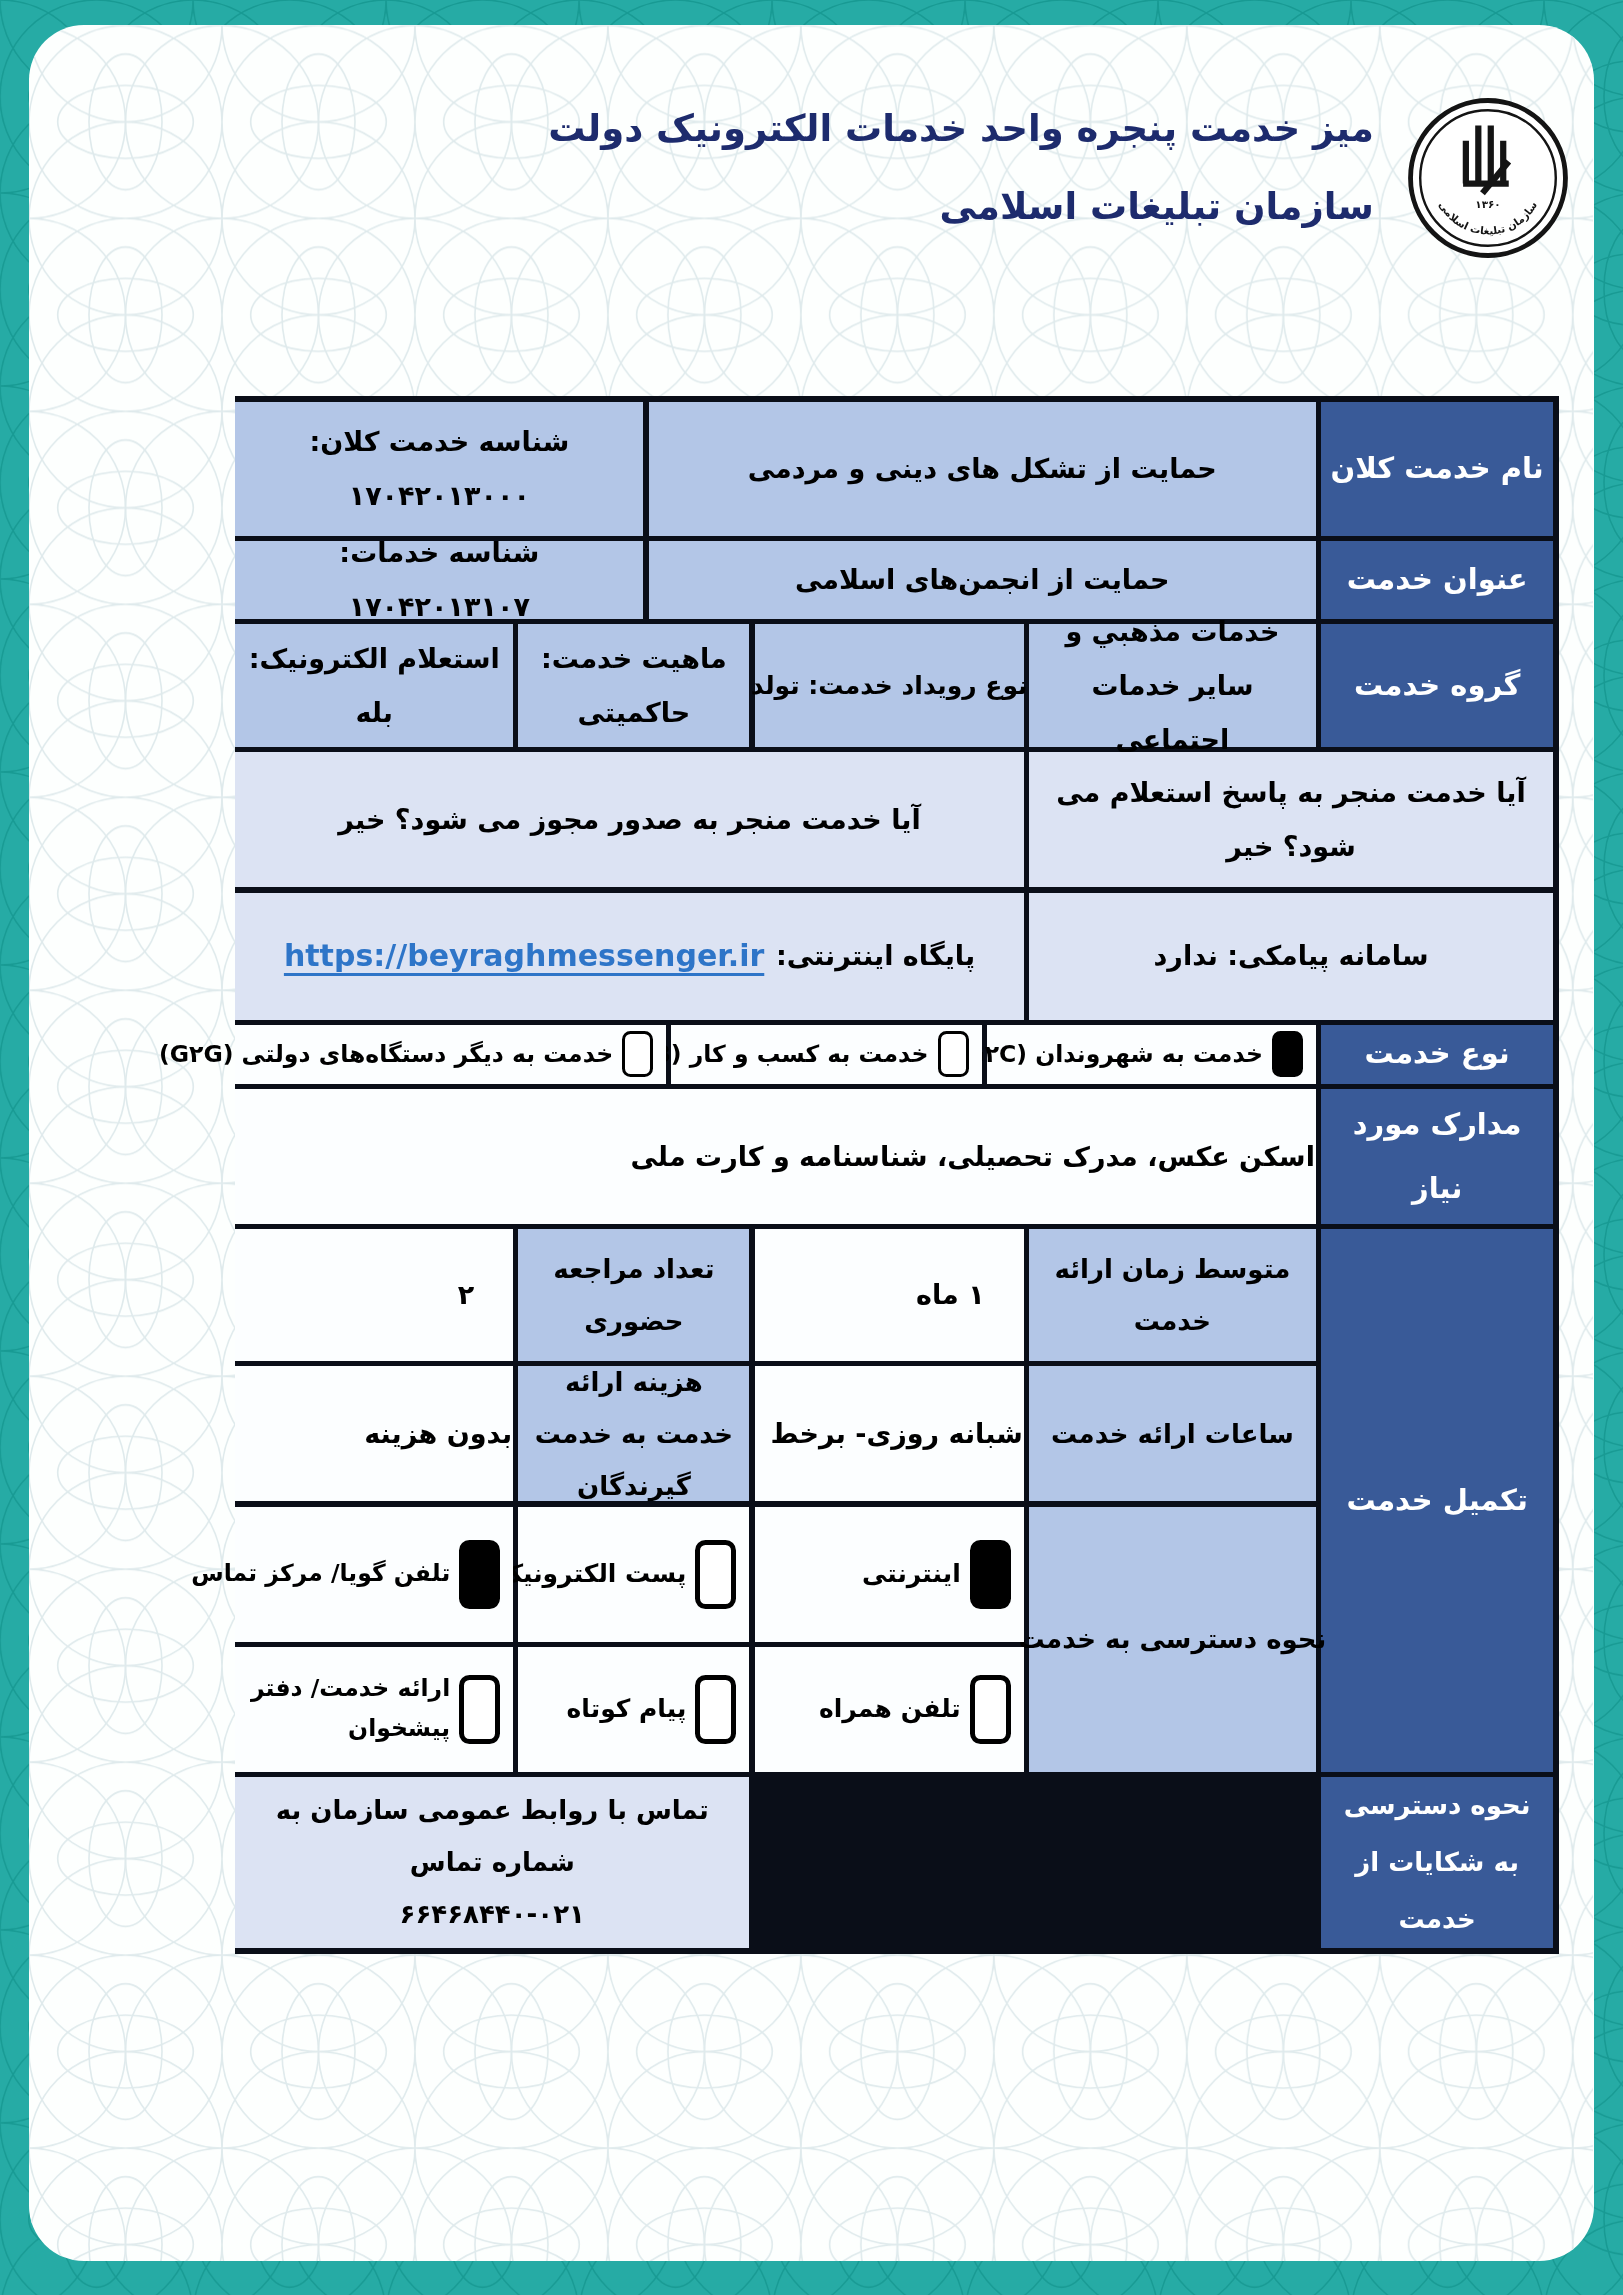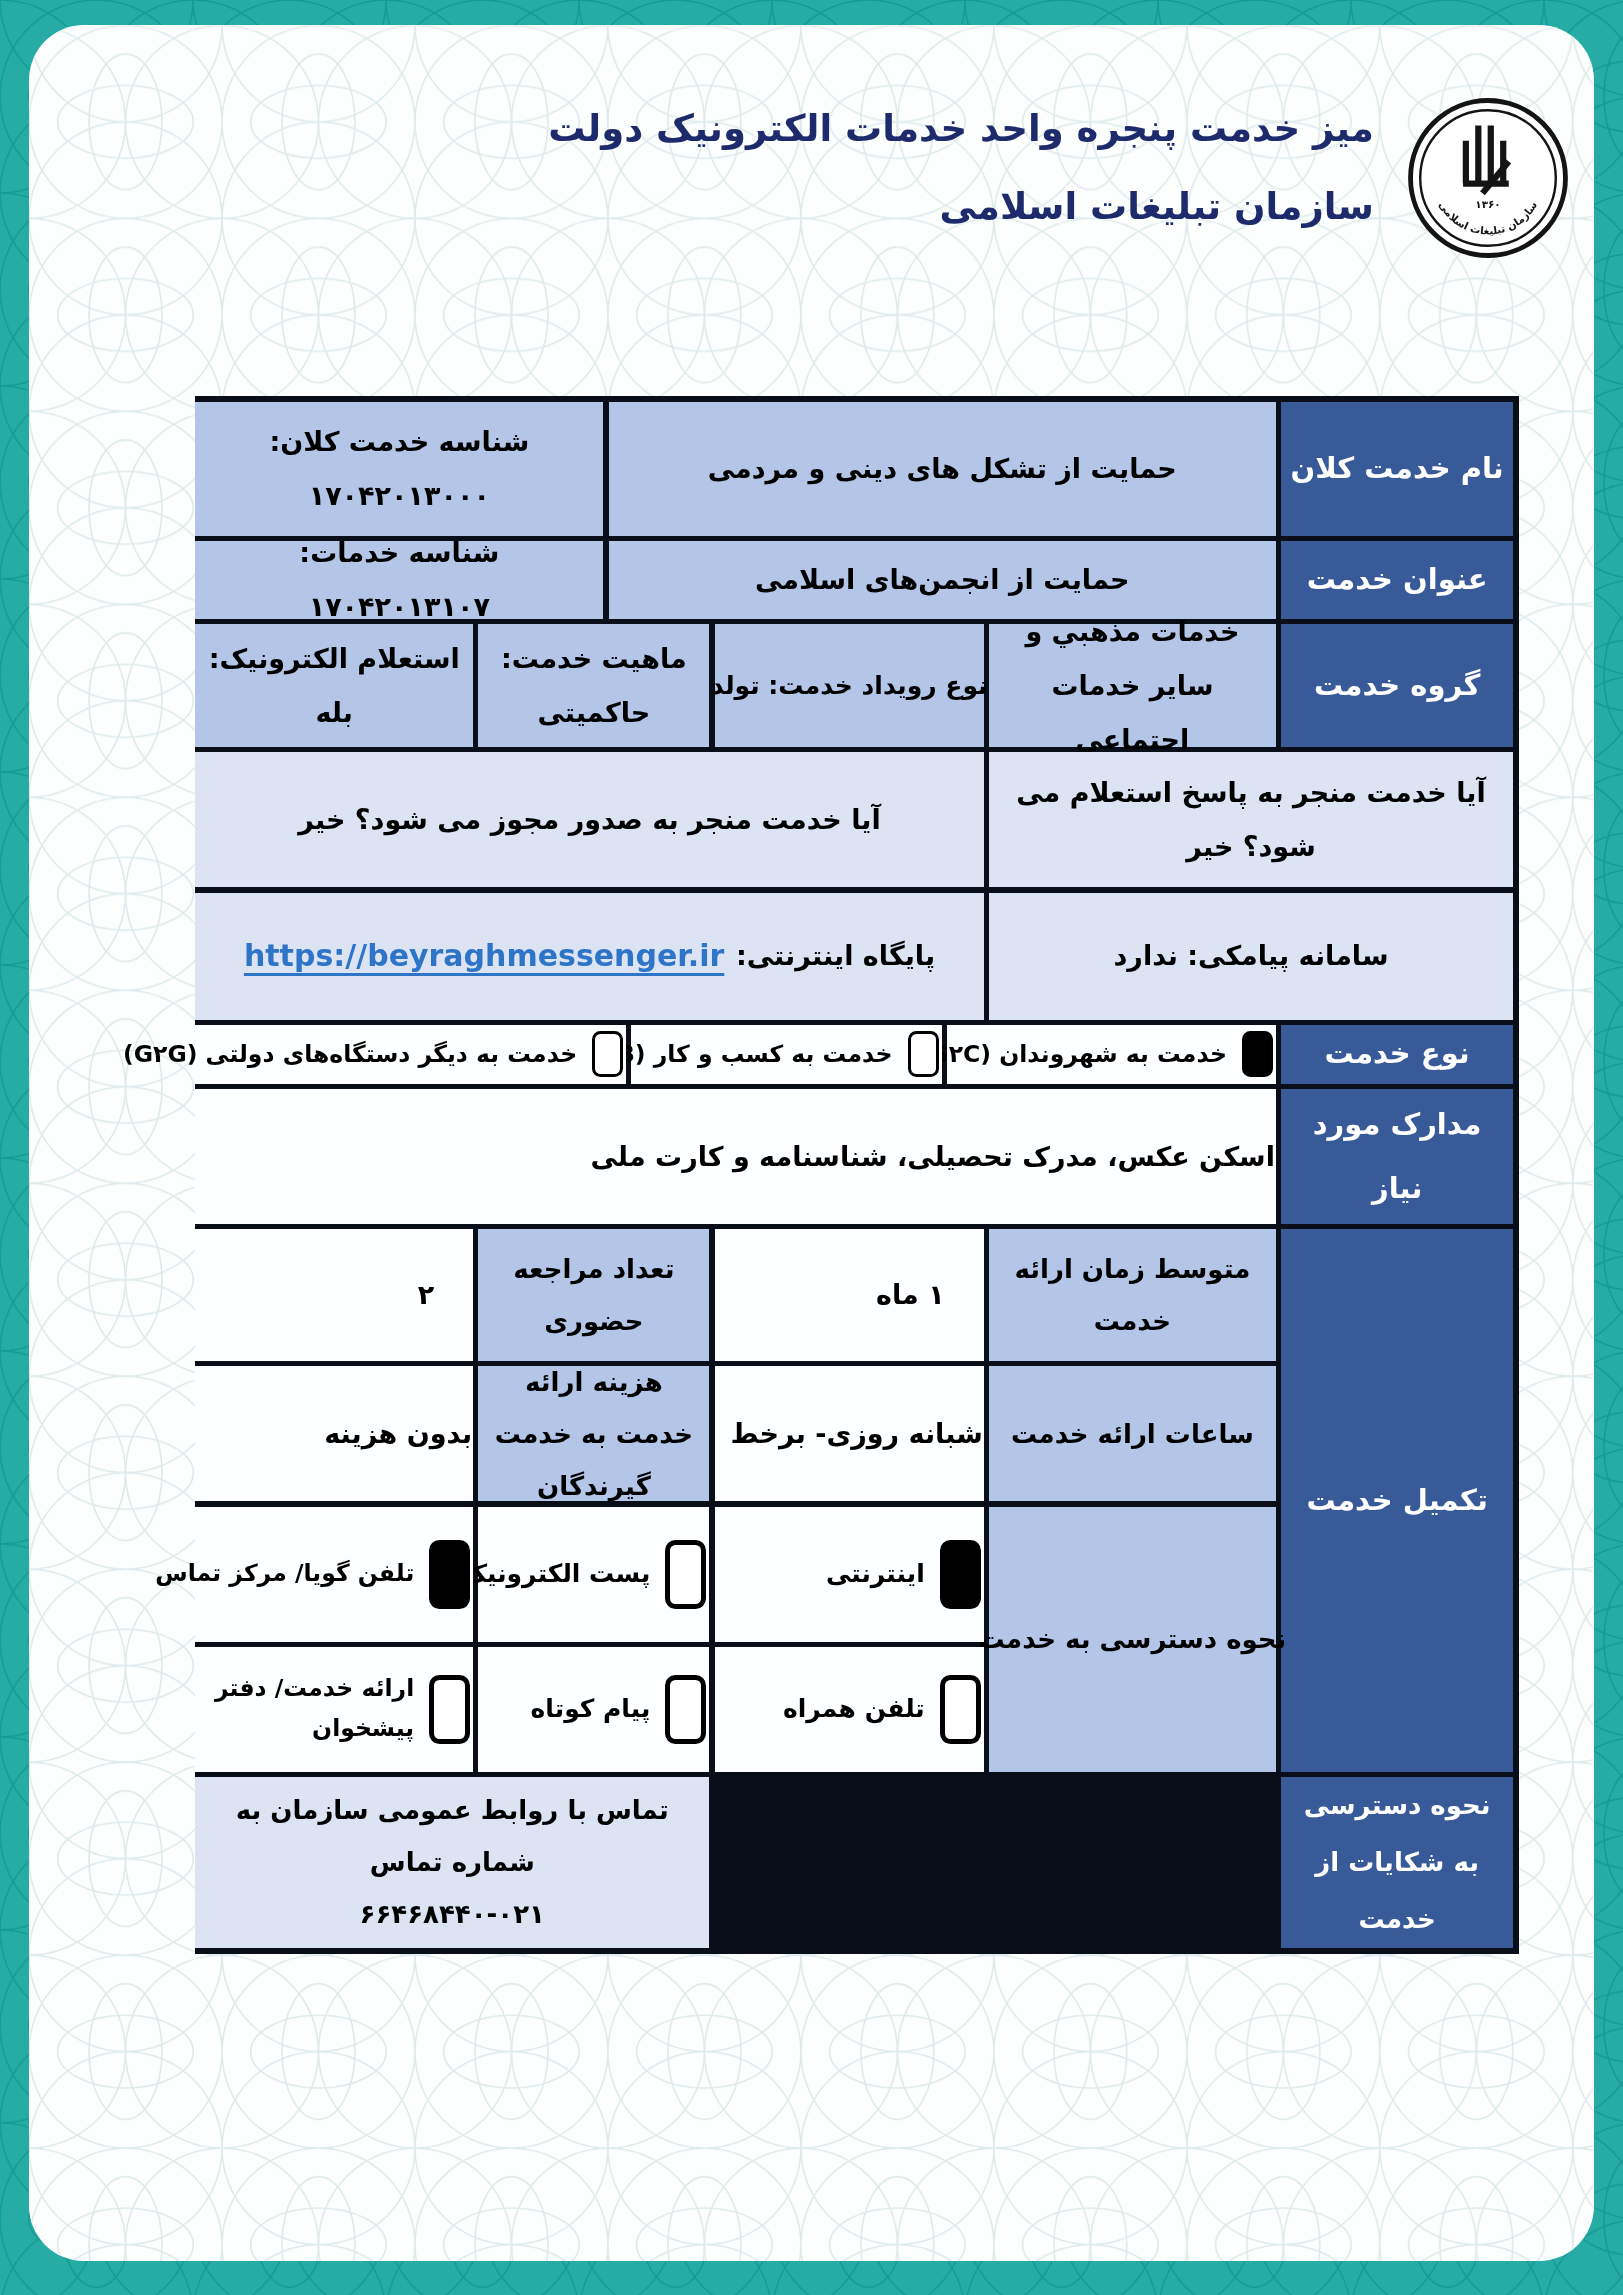--- a/index.html
+++ b/index.html
@@ -9,21 +9,21 @@
     font-family:"DejaVu Sans", sans-serif;
     font-weight:bold;
   }
   #screen{position:relative;width:1623px;height:2295px;direction:rtl;}
   .bg-pattern{position:absolute;left:0;top:0;z-index:0;}
   .page{
     position:absolute;left:29px;top:25px;right:29px;bottom:34px;
     background:#fdfffe;border-radius:55px;overflow:hidden;z-index:1;
   }
   .page-pattern{position:absolute;left:0;top:0;z-index:0;}
-  .content{position:absolute;inset:0;z-index:1;}
+  .content{position:absolute;inset:0;z-index:1;margin-left:40px;}
 
   
   .brand{position:absolute;top:82px;right:220px;text-align:right;color:#1d2b6d;}
   .brand .t1{font-size:37px;letter-spacing:-0.7px;white-space:nowrap;}
   .brand .t2{font-size:37px;letter-spacing:0.7px;margin-top:35px;white-space:nowrap;}
   .logo{position:absolute;top:70px;right:23.5px;width:166px;height:166px;}
 
   
   .tbl{
     position:absolute;left:166px;top:371px;width:1324px;
@@ -45,22 +45,22 @@
   .alignR{justify-content:flex-start;text-align:right;}
   .padR{padding-right:1px;}
   .padR45{padding-right:39px;}
   .nowrap{white-space:nowrap;}
   .f40{font-size:26px;}
   .f38{font-size:25px;}
   .f36{font-size:23.5px;}
   .lh16{line-height:1.7;}
 
   
-  .opt{display:flex;align-items:center;gap:15px;justify-content:flex-start;
-       padding-right:3px;text-align:right;line-height:1.6;}
+  .opt{display:flex;align-items:center;gap:9px;justify-content:flex-start;
+       padding-right:13px;text-align:right;line-height:1.6;}
   .cb{flex:0 0 auto;background:#fff;border:3.9px solid #000;border-radius:8.5px;
       width:25px;height:40px;}
   .cb.big{width:31px;height:59px;border-width:5.2px;border-radius:10.4px;}
   .cb.filled{background:#000;}
 
   .link{color:#2e75c8;text-decoration:underline;text-underline-offset:6.5px;
         font-size:30px;cursor:pointer;}
   .lbl-inline{margin-left:11.7px;text-align:right;}
 </style>
 </head>

